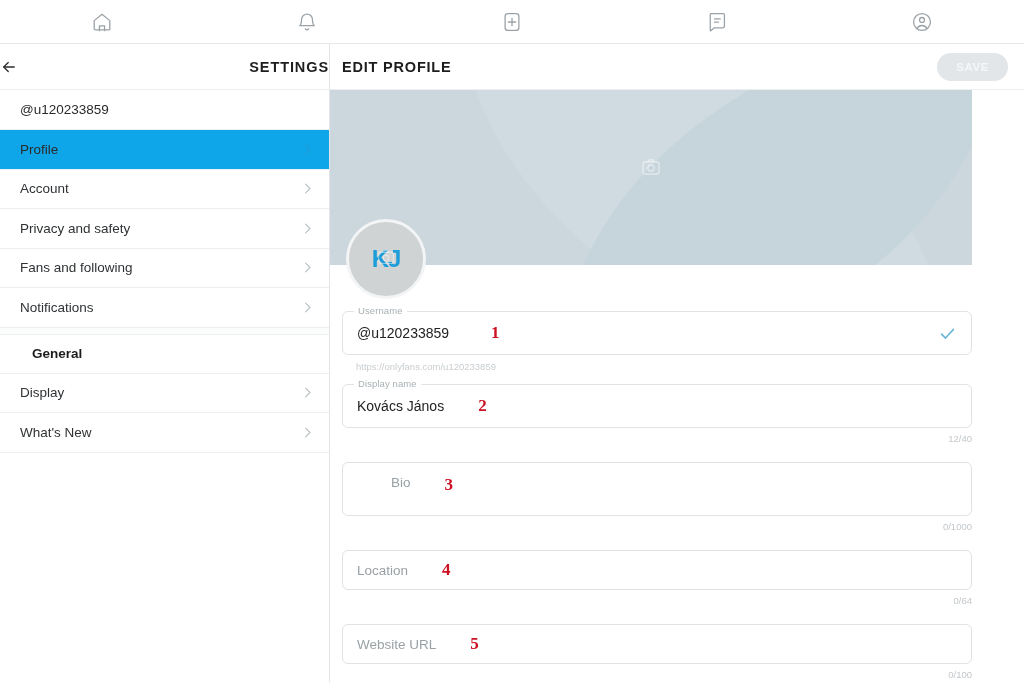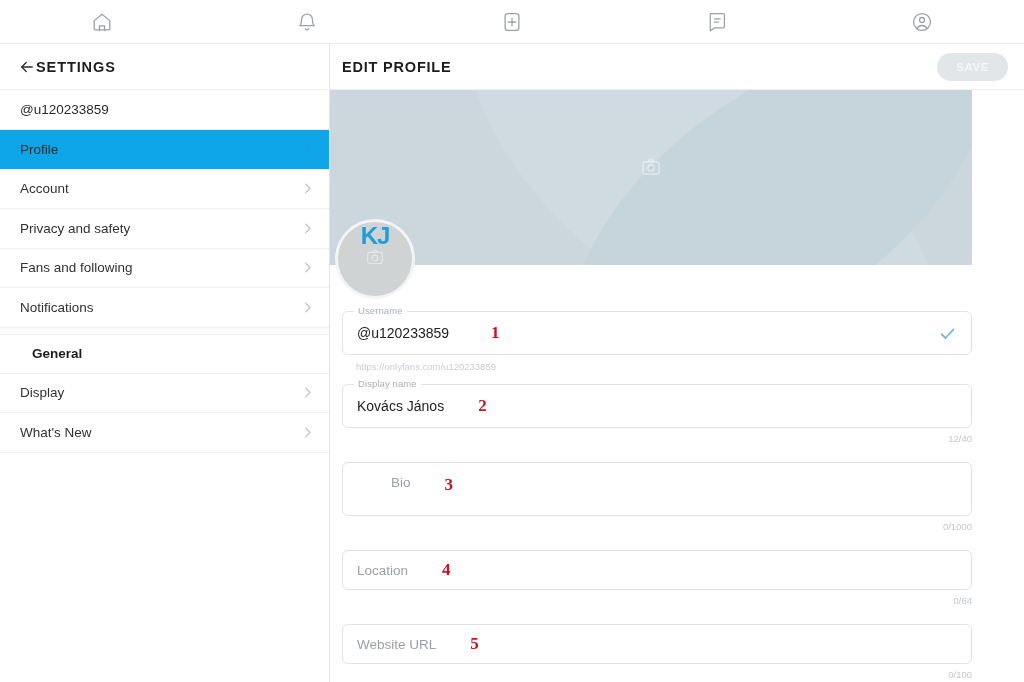--- a/index.html
+++ b/index.html
@@ -38,22 +38,23 @@
     width: 330px;
     background: #ffffff;
     border-right: 1px solid #e3e6e8;
     display: flex;
     flex-direction: column;
   }
   .sidebar-header {
     height: 46px;
     display: flex;
     align-items: center;
-    padding-left: 18px;
+    gap: 14px;
     border-bottom: 1px solid #eceff1;
+    justify-content: space-between;
   }
   .sidebar-header .title {
     font-size: 14.5px;
     font-weight: bold;
     letter-spacing: 0.9px;
     color: #1d1d1d;
   }
   .back-arrow { cursor: pointer; display: flex; align-items: center; }
 
   .account-row {
@@ -154,26 +155,26 @@
   .banner-cam {
     position: absolute;
     left: 0; right: 0; top: 66px;
     display: flex; justify-content: center;
     opacity: 0.55;
   }
 
   .avatar-wrap { position: relative; height: 0; }
   .avatar {
     position: absolute;
-    left: 5px; top: -46px;
+    left: 16px; top: -46px;
     width: 80px; height: 80px;
     border-radius: 50%;
     background: #cfd3d4;
     border: 3px solid #f2f4f5;
-    display: flex; justify-content: center;
+    display: flex; align-items: center; justify-content: center;
     cursor: pointer;
   }
   .avatar .initials {
     font-size: 24px; font-weight: bold; color: #1e9ed9; letter-spacing: -1px;
   }
   .avatar .cam-mini {
     position: absolute; left: 50%; top: 50%;
     transform: translate(-50%, -50%);
     opacity: 0.45;
   }

